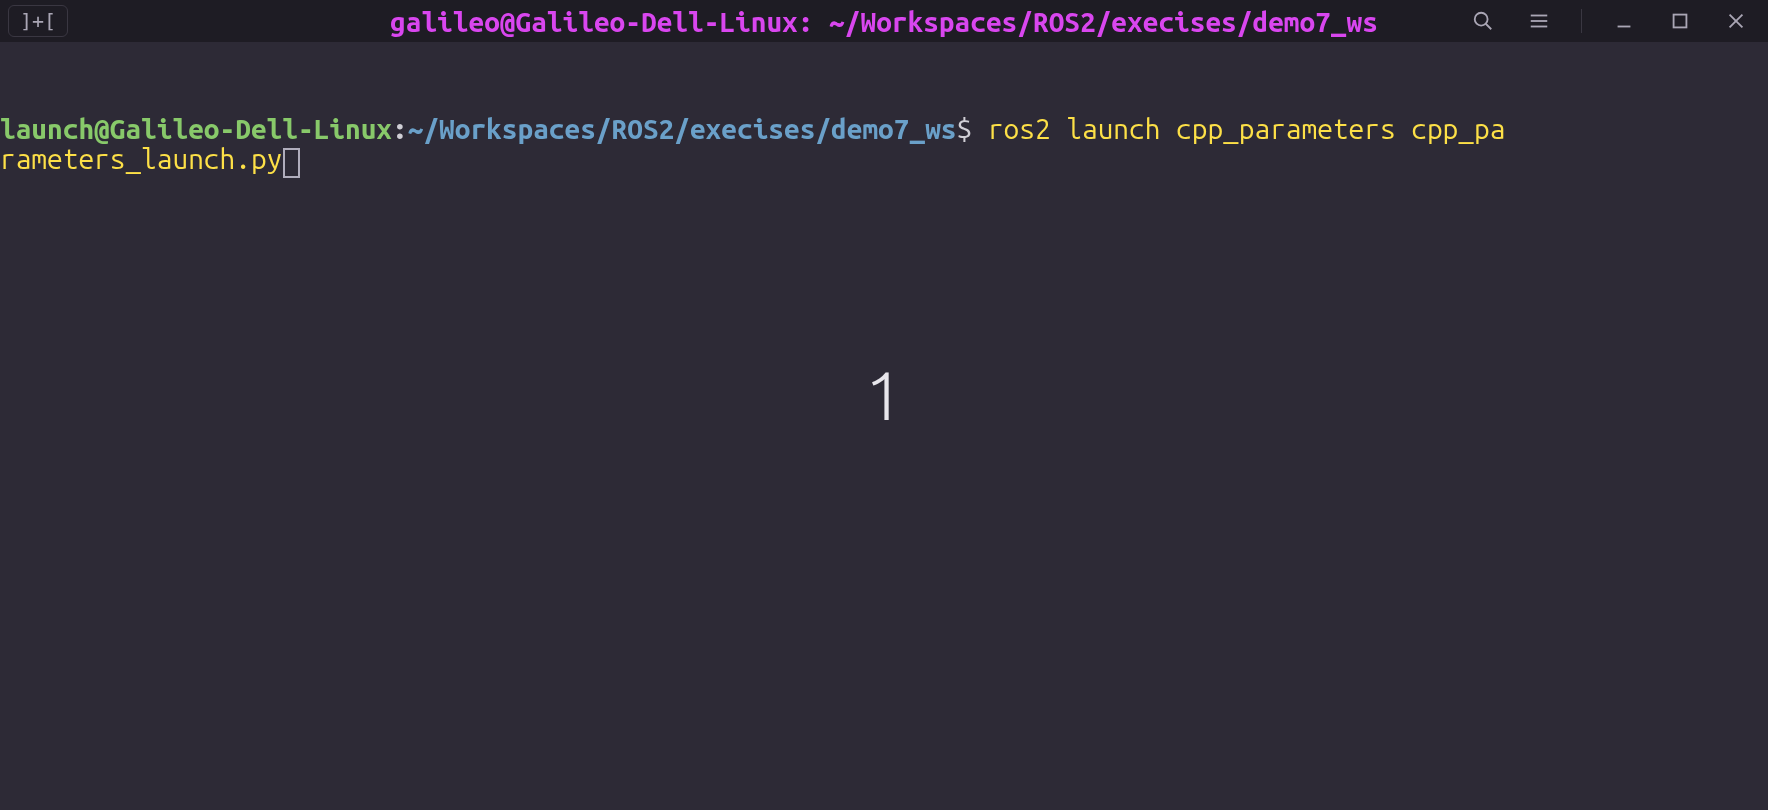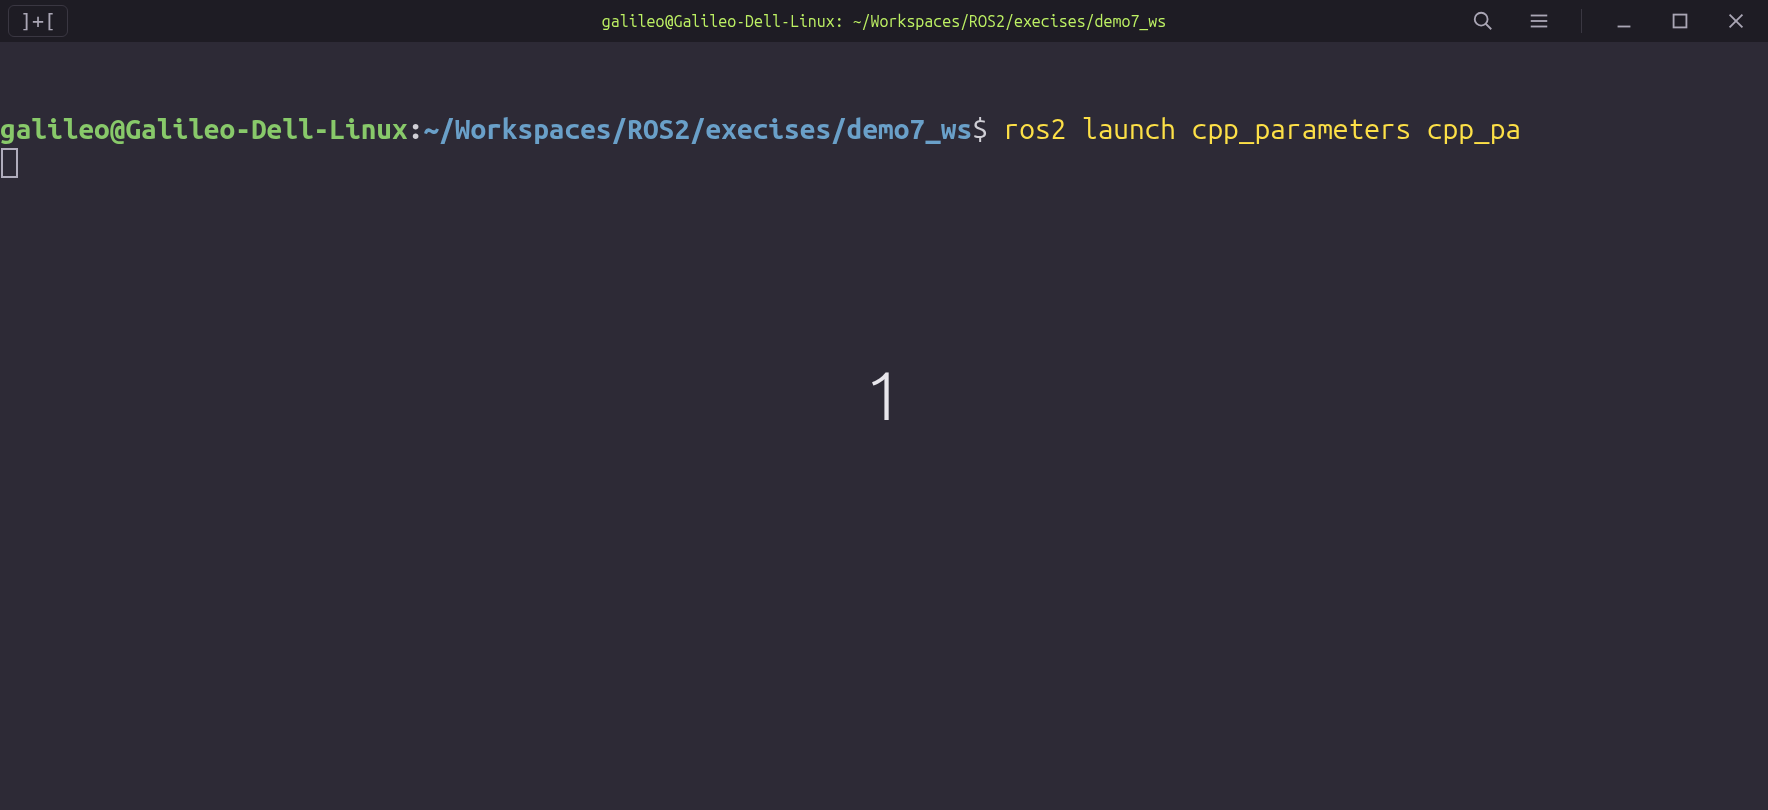--- a/index.html
+++ b/index.html
@@ -35,23 +35,23 @@
       justify-content: center;
       color: #aaa6b5;
       font-size: 20px;
       font-family: monospace;
       cursor: pointer;
     }
     .title-text {
       position: absolute;
       left: 50%;
       transform: translateX(-50%);
-      color: #bef264;
-      font-size: 16px;
-      font-weight: normal;
+      color: #d946ef;
+      font-size: 28px;
+      font-weight: bold;
       white-space: nowrap;
     }
     .titlebar-right {
       margin-left: auto;
       display: flex;
       align-items: center;
       gap: 28px;
       padding-right: 10px;
     }
     .tb-icon {
@@ -164,17 +164,17 @@
       <svg viewBox="0 0 24 24">
           <line x1="5" y1="5" x2="19" y2="19"></line>
           <line x1="19" y1="5" x2="5" y2="19"></line>
         </svg>
     </div>
   </div>
 </div>
 
 <div class="terminal-area">
   <div class="prompt-line">
-    <span class="row1"><span class="user-host">galileo@Galileo-Dell-Linux</span><span class="colon">:</span><span class="cwd">~/Workspaces/ROS2/execises/demo7_ws</span><span class="dollar">$ </span><span class="cmd">ros2 launch cpp_parameters cpp_pa</span></span><span class="row2"><span class="cursor-block"></span></span>
+    <span class="row1"><span class="user-host">launch@Galileo-Dell-Linux</span><span class="colon">:</span><span class="cwd">~/Workspaces/ROS2/execises/demo7_ws</span><span class="dollar">$ </span><span class="cmd">ros2 launch cpp_parameters cpp_pa</span></span><span class="row2"><span class="cmd">rameters_launch.py</span><span class="cursor-block"></span></span>
   </div>
 </div>
 
 <div class="overlay-number">1</div>
 
 </body></html>

